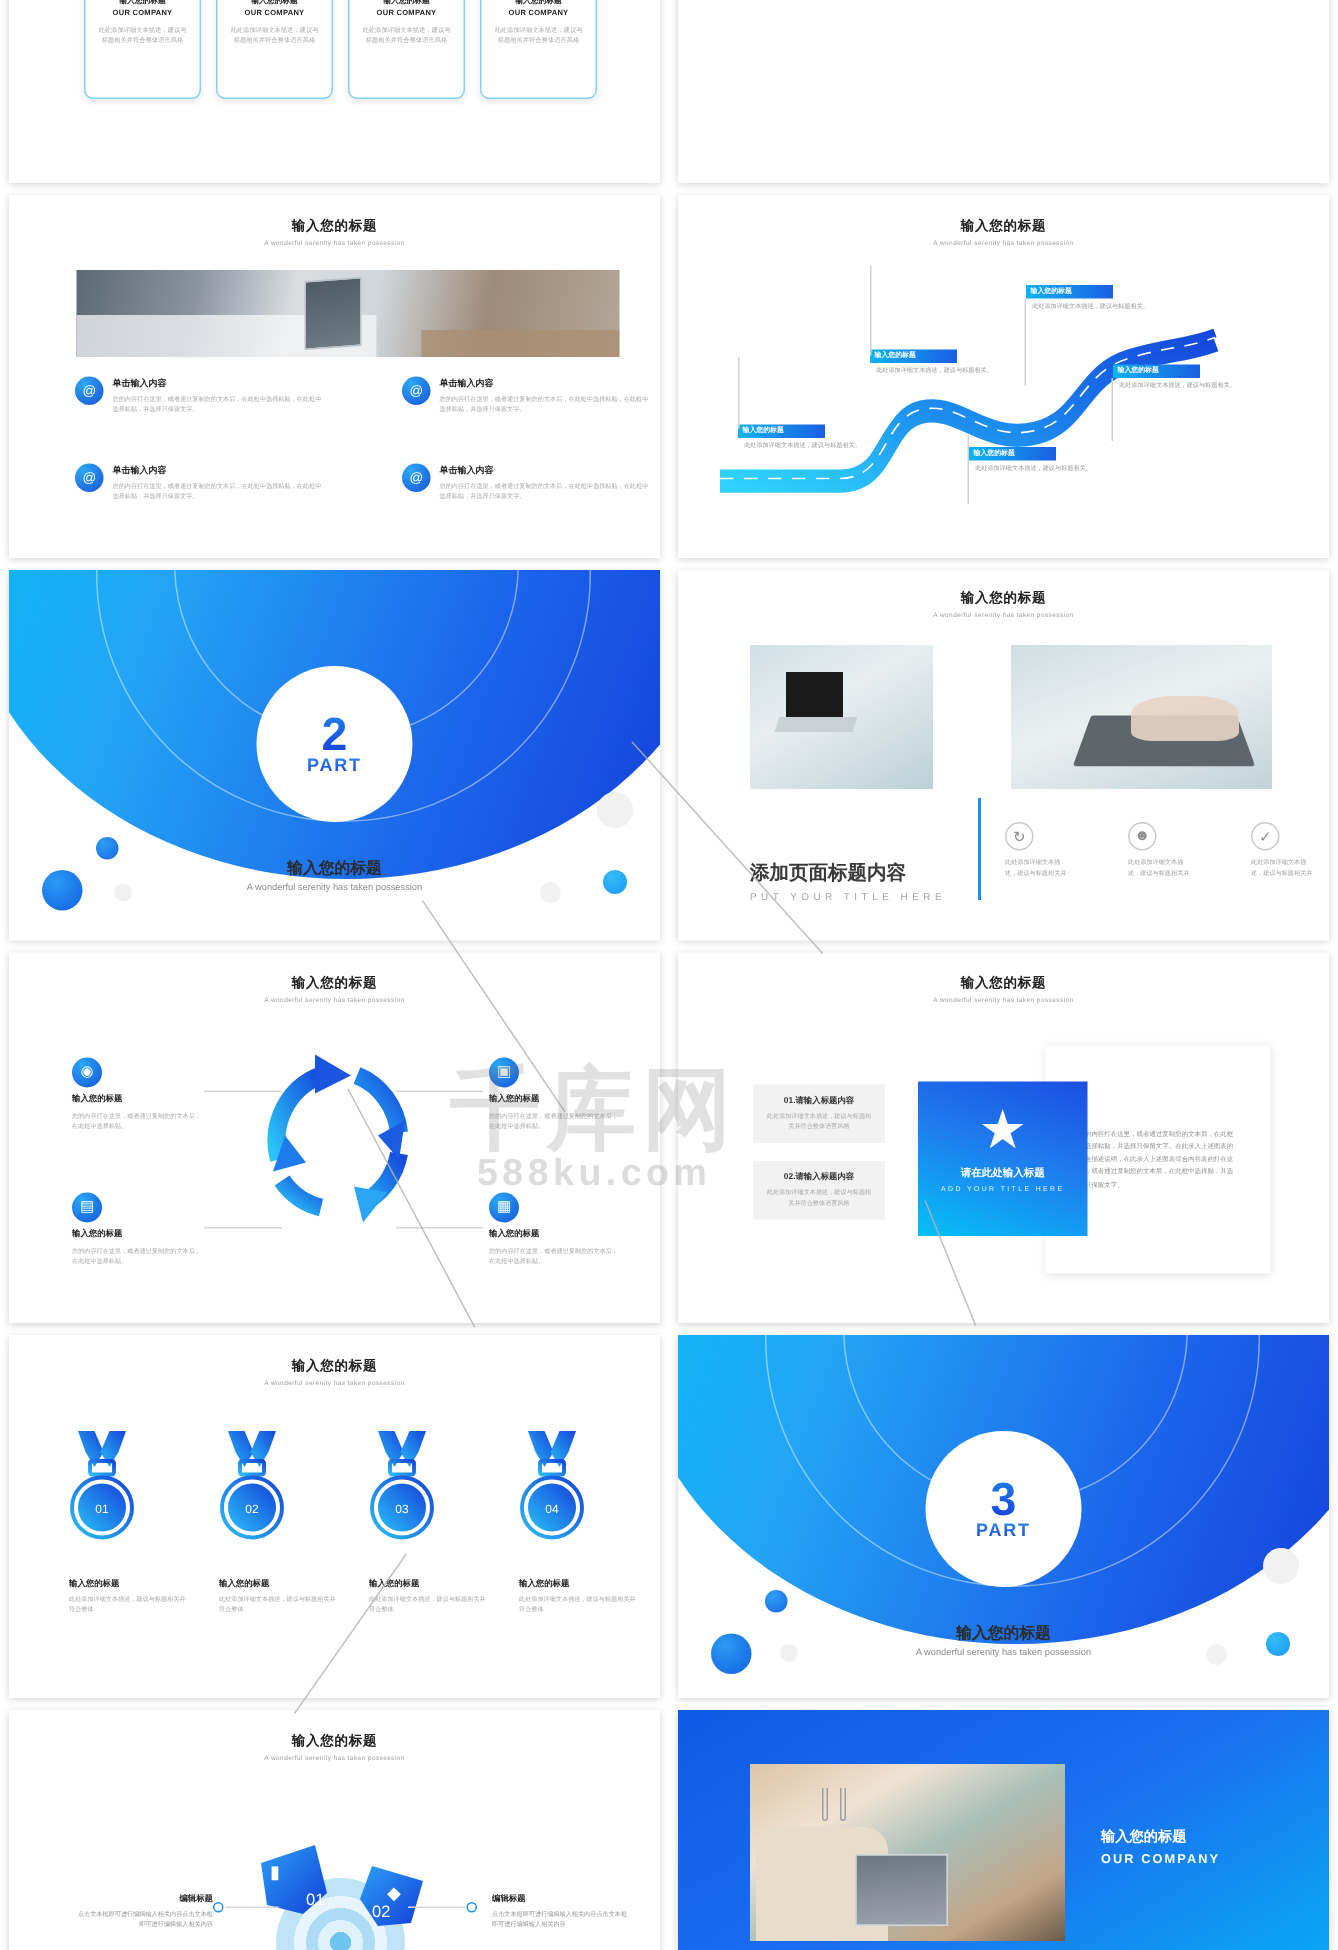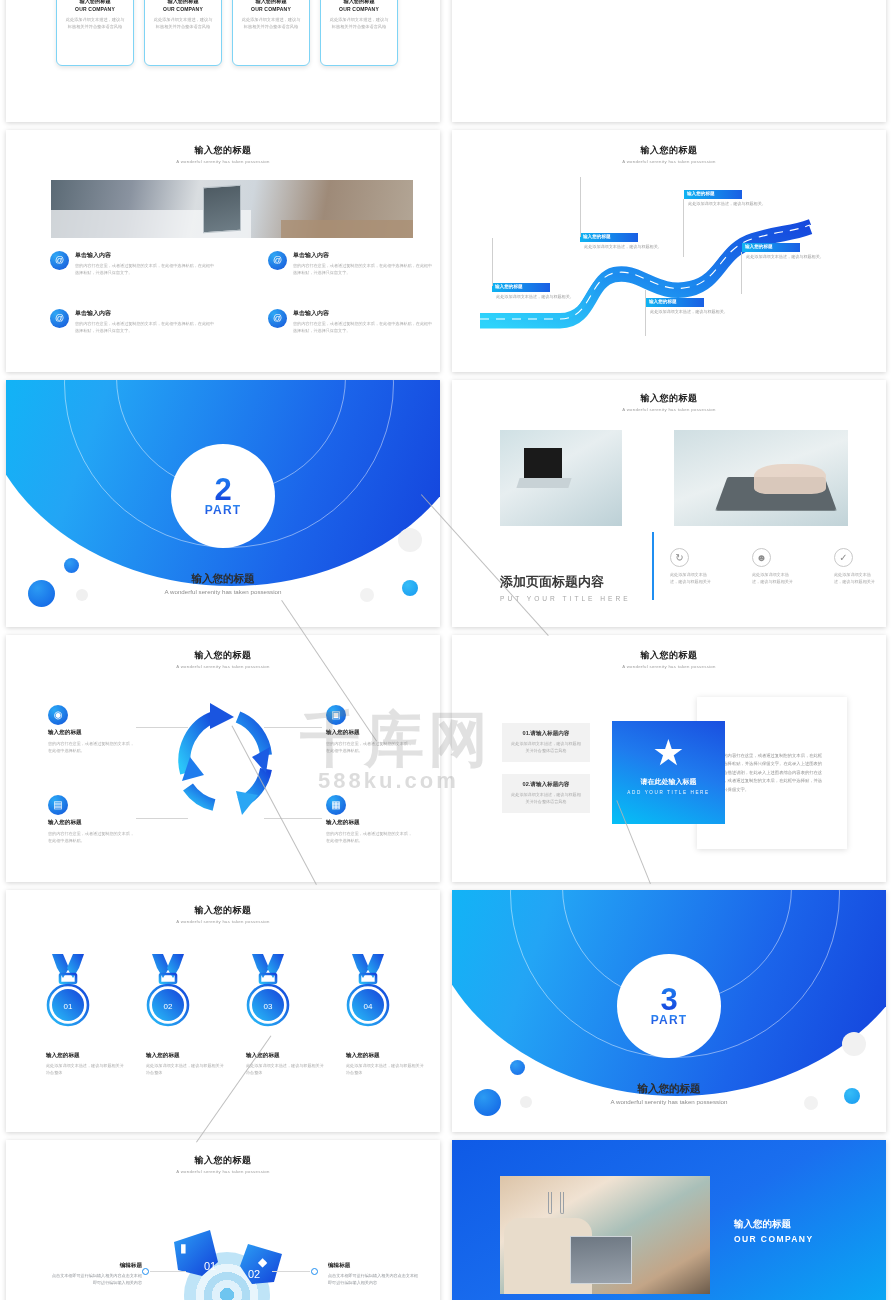--- a/index.html
+++ b/index.html
@@ -234,21 +234,21 @@
   .s12 .etxt .t { font-size:9.5px; font-weight:bold; }
   .s12 .etxt .e { font-size:8.5px; font-weight:bold; letter-spacing:1.4px; margin-top:3px; }
 
   
   .overlay { position:absolute; inset:0; pointer-events:none; }
   .diag { position:absolute; background:#b4b4b4; height:1px; transform-origin:0 0; opacity:.85; }
 
   
   .wm { position:absolute; pointer-events:none; color:rgba(120,120,120,.22); font-weight:bold; }
   .wm.big { left:300px; top:700px; font-size:60px; letter-spacing:4px; }
-  .wm.small { left:318px; top:768px; font-size:22px; letter-spacing:3px; color:rgba(120,120,120,.26); }
+  .wm.small { left:318px; top:768px; font-size:25px; letter-spacing:3px; color:rgba(120,120,120,.26); }
 </style>
 </head>
 <body>
 
 <div class="grid">
 
   <div class="cell r1">
     <div class="slide s1">
       <div class="cards">
         <div class="card">

